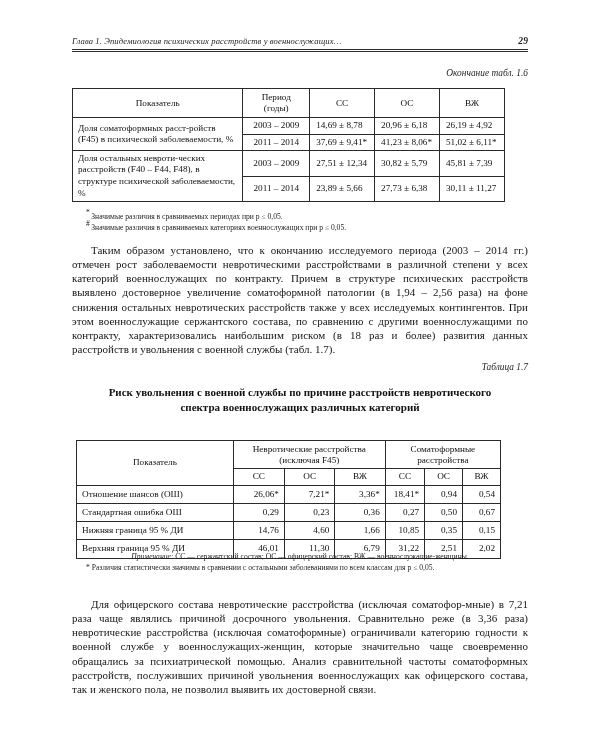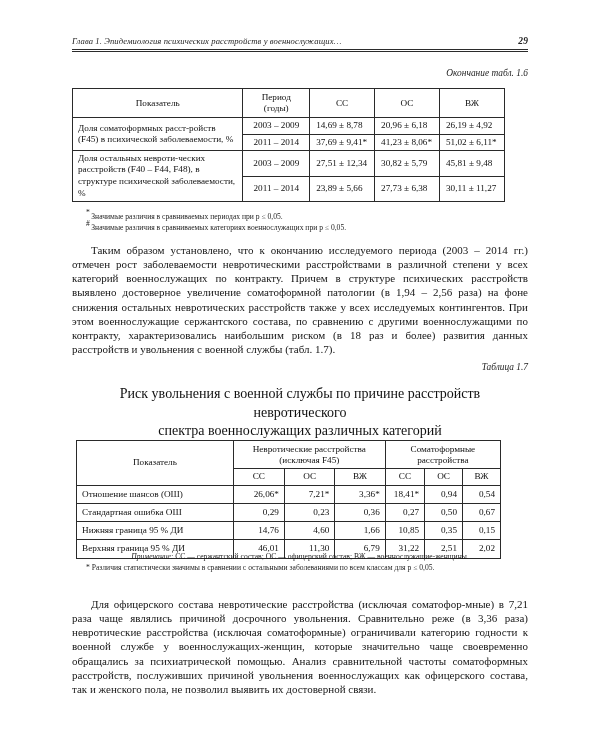--- a/index.html
+++ b/index.html
@@ -143,22 +143,22 @@
     color: #161616;
     hyphens: manual;
   }
 
   
   .tbl-title {
     position: absolute;
     left: 72px;
     width: 456px;
     text-align: center;
-    font-weight: normal;
-    font-size: 14px;
+    font-weight: bold;
+    font-size: 11px;
     line-height: 1.33;
     color: #111;
   }
 
   
   #table17 {
     left: 76px;
     top: 440px;
     width: 425px;
   }
@@ -250,21 +250,21 @@
         <td class="val">37,69 ± 9,41*</td>
         <td class="val">41,23 ± 8,06*</td>
         <td class="val">51,02 ± 6,11*</td>
       </tr>
 
       <tr>
         <td class="ind" rowspan="2">Доля остальных невроти-ческих расстройств (F40 – F44, F48), в структуре психической заболеваемости, %</td>
         <td class="per">2003 – 2009</td>
         <td class="val">27,51 ± 12,34</td>
         <td class="val">30,82 ± 5,79</td>
-        <td class="val">45,81 ± 9,48</td>
+        <td class="val">45,81 ± 7,39</td>
       </tr>
       <tr>
         <td class="per">2011 – 2014</td>
         <td class="val">23,89 ± 5,66</td>
         <td class="val">27,73 ± 6,38</td>
         <td class="val">30,11 ± 11,27</td>
       </tr>
     </tbody>
   </table>
 

